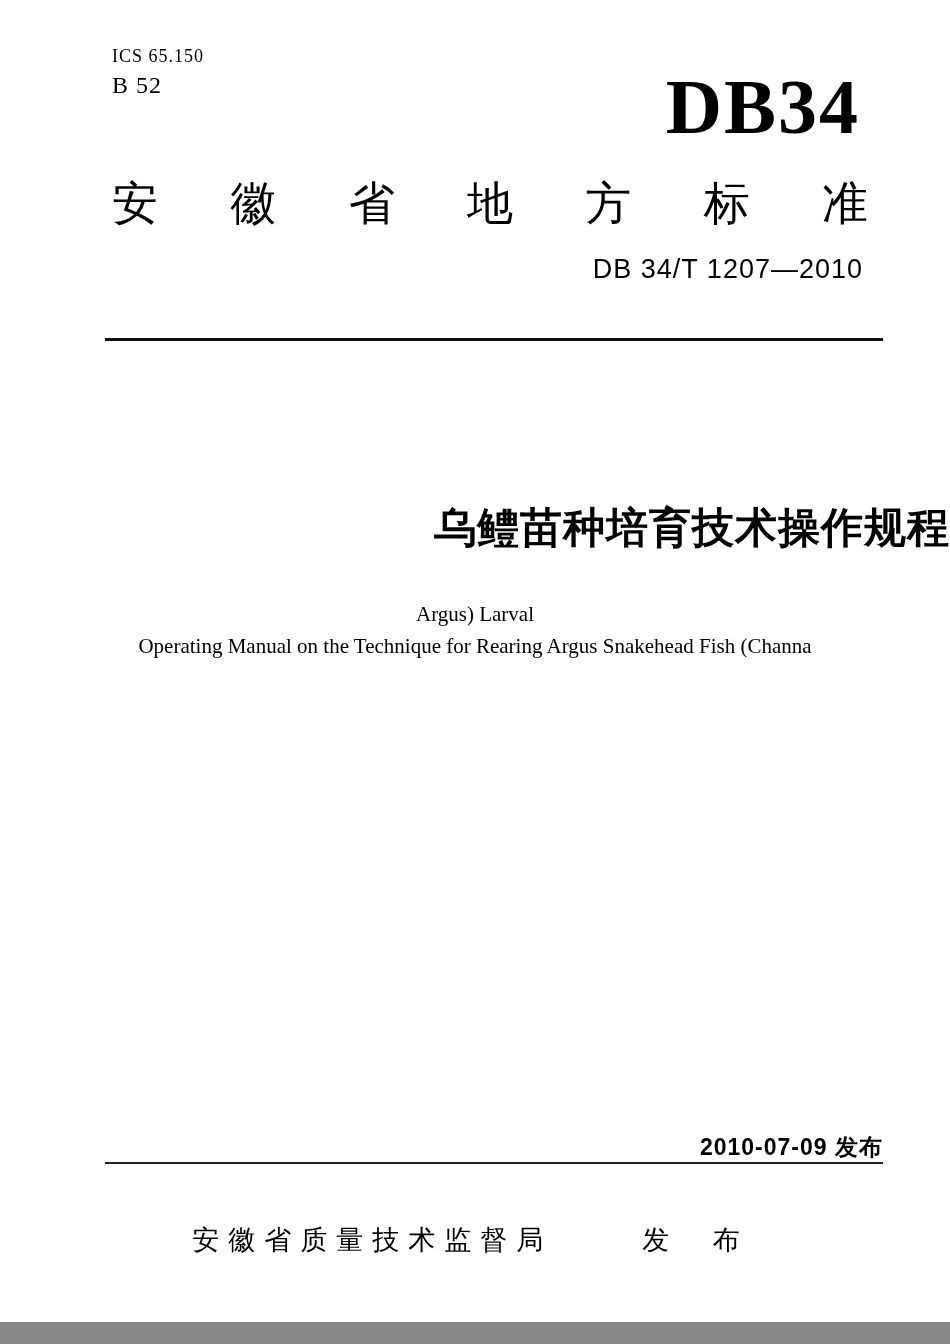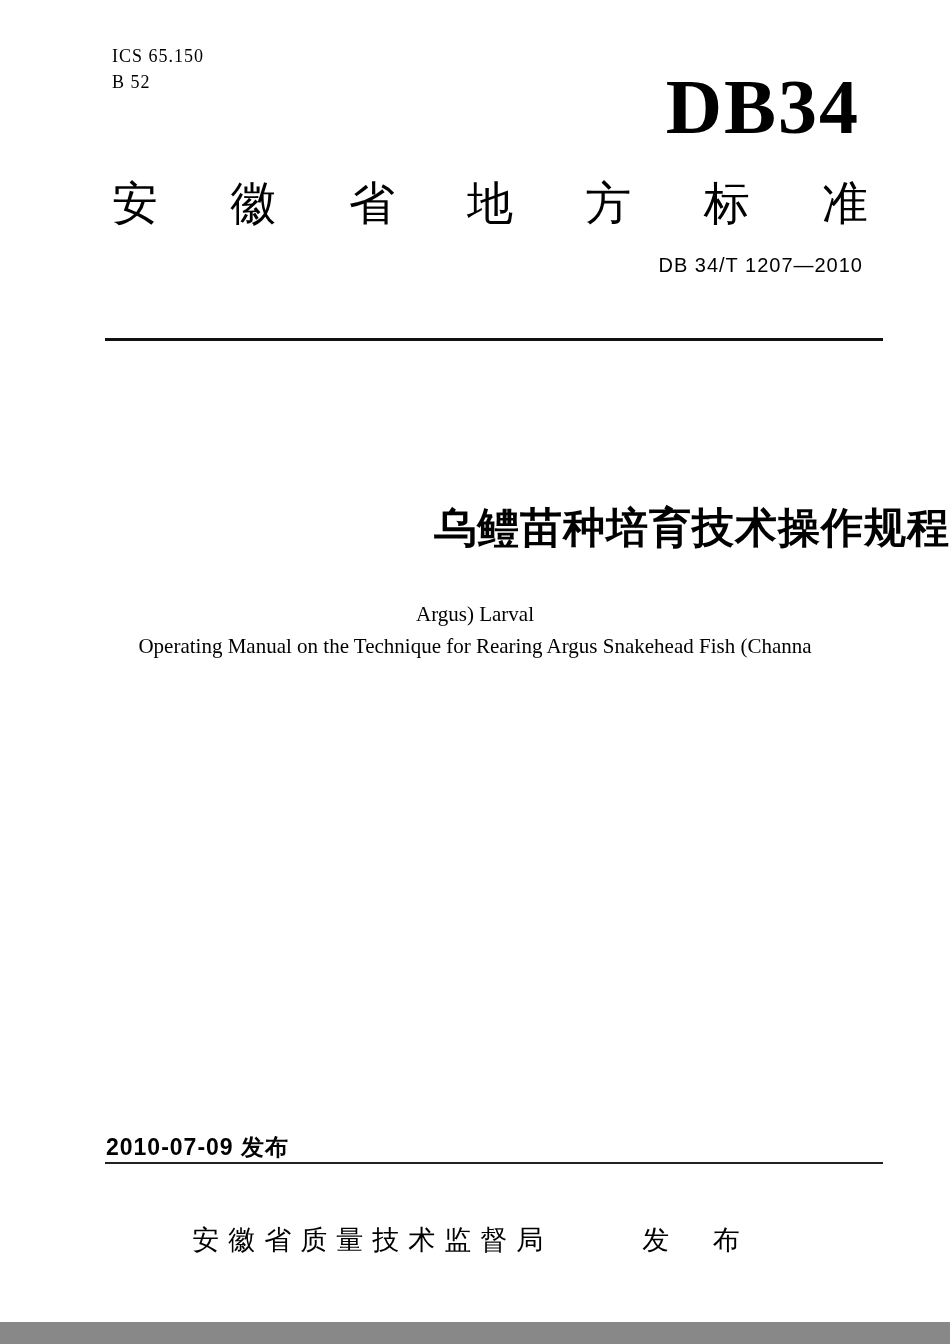--- a/index.html
+++ b/index.html
@@ -16,21 +16,21 @@
   .ics-code {
     position: absolute;
     left: 112px; top: 46px;
     font-size: 18px;
     letter-spacing: 1px;
     font-family: "Liberation Serif", serif;
   }
   .class-code {
     position: absolute;
     left: 112px; top: 72px;
-    font-size: 18px;
+    font-size: 24px;
     letter-spacing: 1px;
     font-family: "Liberation Serif", serif;
   }
   .db-logo {
     position: absolute;
     right: 90px; top: 68px;
     font-size: 78px;
     line-height: 1;
     font-weight: bold;
     font-family: "Liberation Serif", "DejaVu Serif", serif;
@@ -42,21 +42,21 @@
     display: flex;
     justify-content: space-between;
     font-size: 46px;
     line-height: 1;
     font-weight: 500;
   }
   .standard-name span { display: block; }
   .doc-number {
     position: absolute;
     right: 87px; top: 254px;
-    font-size: 20px;
+    font-size: 27px;
     letter-spacing: 1px;
   }
   .rule-thick {
     position: absolute;
     left: 105px; top: 338px;
     width: 778px; height: 3px;
     background: #111111;
   }
   .title-cn {
     position: absolute;
@@ -72,21 +72,21 @@
     text-align: center;
     font-size: 21px;
     line-height: 32px;
     font-family: "Liberation Serif", serif;
     font-weight: normal;
   }
   .dates-row {
     position: absolute;
     left: 106px; right: 67px; top: 1132px;
     display: flex;
-    justify-content: flex-start;
+    justify-content: flex-end;
     align-items: baseline;
     font-size: 23px;
     font-weight: 600;
     letter-spacing: 1px;
   }
   .rule-thin {
     position: absolute;
     left: 105px; top: 1162px;
     width: 778px; height: 2px;
     background: #222222;

